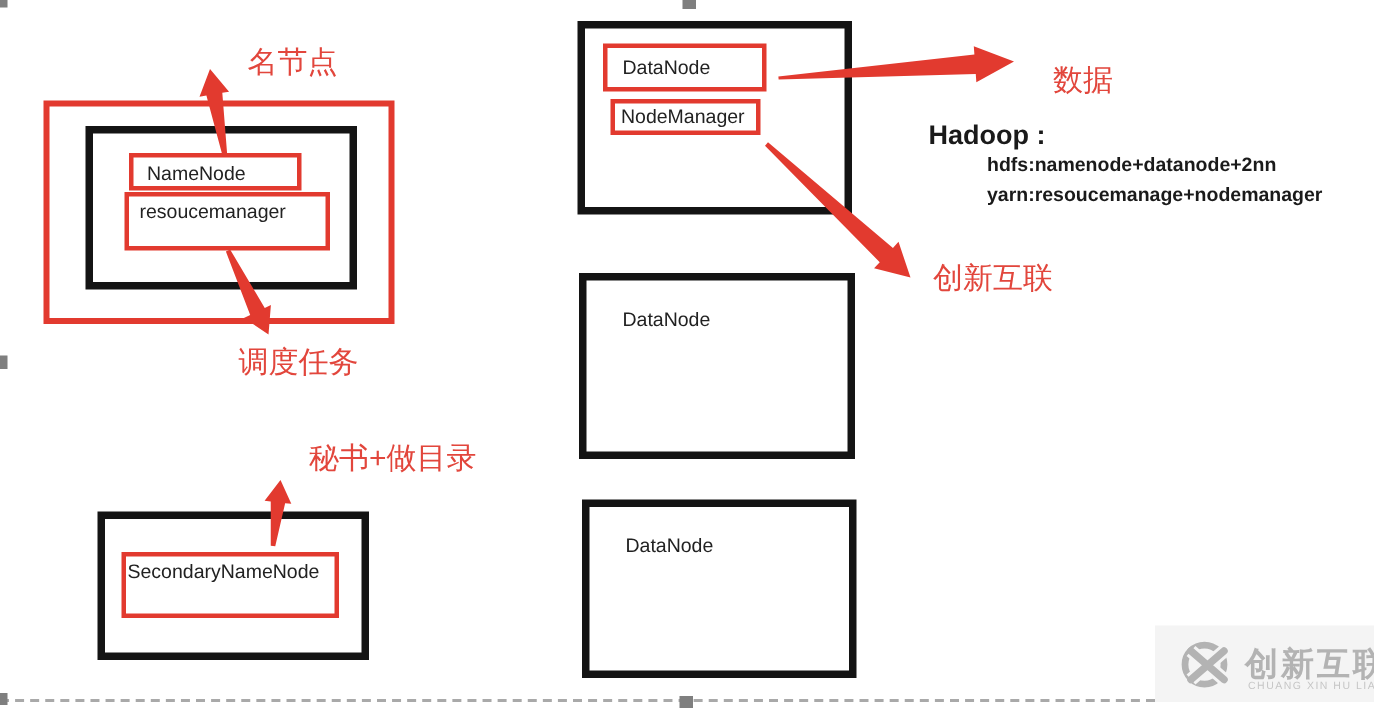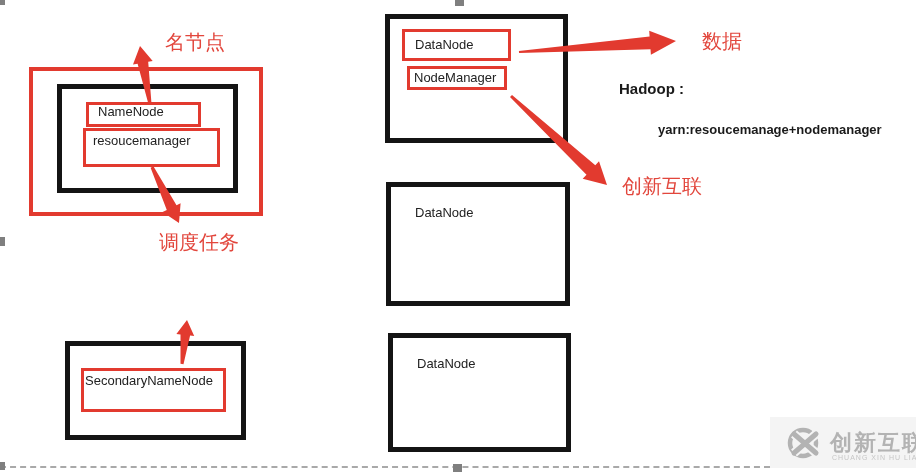--- a/index.html
+++ b/index.html
@@ -22,21 +22,21 @@
   .wm-name{position:absolute;font-size:22px;font-weight:bold;color:#b3b3b3;letter-spacing:2px;white-space:nowrap;}
   .wm-sub{position:absolute;font-size:7px;color:#c6c6c6;letter-spacing:1px;white-space:nowrap;}
 </style>
 </head>
 <body>
 
 <div class="canvas">
 
   <div class="abs red-rect" style="left:29px;top:67px;width:234px;height:149px"></div>
   <div class="abs black-rect" style="left:57px;top:84px;width:181px;height:109px"></div>
-  <div class="abs red-box" style="left:86px;top:102px;width:115px;height:25px;align-items:flex-start;padding-left:9px">
+  <div class="abs red-box" style="left:86px;top:102px;width:115px;height:25px;align-items:flex-end;padding-left:9px">
     <span class="box-label">NameNode</span>
   </div>
   <div class="abs red-box" style="left:83px;top:128px;width:137px;height:39px;align-items:flex-start;padding:3px 0 0 7px">
     <span class="box-label">resoucemanager</span>
   </div>
   <span class="cn-label" style="left:165px;top:32px">名节点</span>
   <span class="cn-label" style="left:159px;top:232px">调度任务</span>
 
   <div class="abs black-rect" style="left:385px;top:14px;width:183px;height:129px"></div>
   <div class="abs red-box" style="left:402px;top:29px;width:109px;height:32px;align-items:center;padding-left:10px">
@@ -45,28 +45,30 @@
   <div class="abs red-box" style="left:407px;top:66px;width:100px;height:24px;align-items:flex-start;padding:2px 0 0 4px">
     <span class="box-label">NodeManager</span>
   </div>
 
   <div class="abs black-rect" style="left:386px;top:182px;width:184px;height:124px"></div>
   <span class="plain-label" style="left:415px;top:205px">DataNode</span>
 
   <div class="abs black-rect" style="left:388px;top:333px;width:183px;height:119px"></div>
   <span class="plain-label" style="left:417px;top:356px">DataNode</span>
 
+  <span class="cn-label" style="left:206px;top:296px">秘书+做目录</span>
   <div class="abs black-rect" style="left:65px;top:341px;width:181px;height:99px"></div>
   <div class="abs red-box" style="left:81px;top:368px;width:145px;height:44px;align-items:flex-start;padding:3px 0 16px 1px">
     <span class="box-label">SecondaryNameNode</span>
   </div>
 
-  <span class="cn-label" style="left:702px;top:31px">数据</span>
+  <span class="cn-label" style="left:702px;top:44px">数据</span>
   <span class="cn-label" style="left:622px;top:176px">创新互联</span>
-  <span class="note" style="left:619px;top:80px;font-size:15px">Hadoop :</span>
+  <span class="note" style="left:619px;top:80px;font-size:18px">Hadoop :</span>
+  <span class="note" style="left:658px;top:102px;font-size:13px">hdfs:namenode+datanode+2nn</span>
   <span class="note" style="left:658px;top:122px;font-size:13px">yarn:resoucemanage+nodemanager</span>
 
   <svg id="arrow-layer" viewBox="0 0 916 473" xmlns="http://www.w3.org/2000/svg">
       <polygon points="151.5,103.7 148.2,61.8 152.7,61.1 140.0,46.0 133.0,64.5 137.6,63.7 148.5,104.3" fill="#e23a2f"></polygon>
       <polygon points="150.6,167.7 166.8,210.0 162.6,212.0 179.0,223.0 180.6,203.3 176.5,205.3 153.4,166.3" fill="#e23a2f"></polygon>
       <polygon points="519.1,53.0 650.5,49.3 650.9,54.8 676.0,41.0 649.2,30.8 649.6,36.4 518.9,51.0" fill="#e23a2f"></polygon>
       <polygon points="510.0,97.1 586.5,174.8 582.7,178.8 607.0,185.0 599.0,161.2 595.3,165.3 512.0,94.9" fill="#e23a2f"></polygon>
       <polygon points="183.5,364.2 190.1,335.5 194.2,335.9 187.0,320.0 176.4,333.9 180.5,334.4 180.5,363.8" fill="#e23a2f"></polygon>
     </svg>
 

